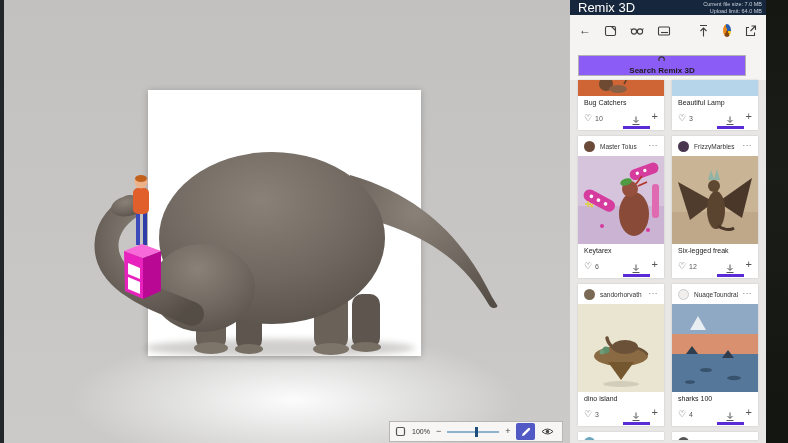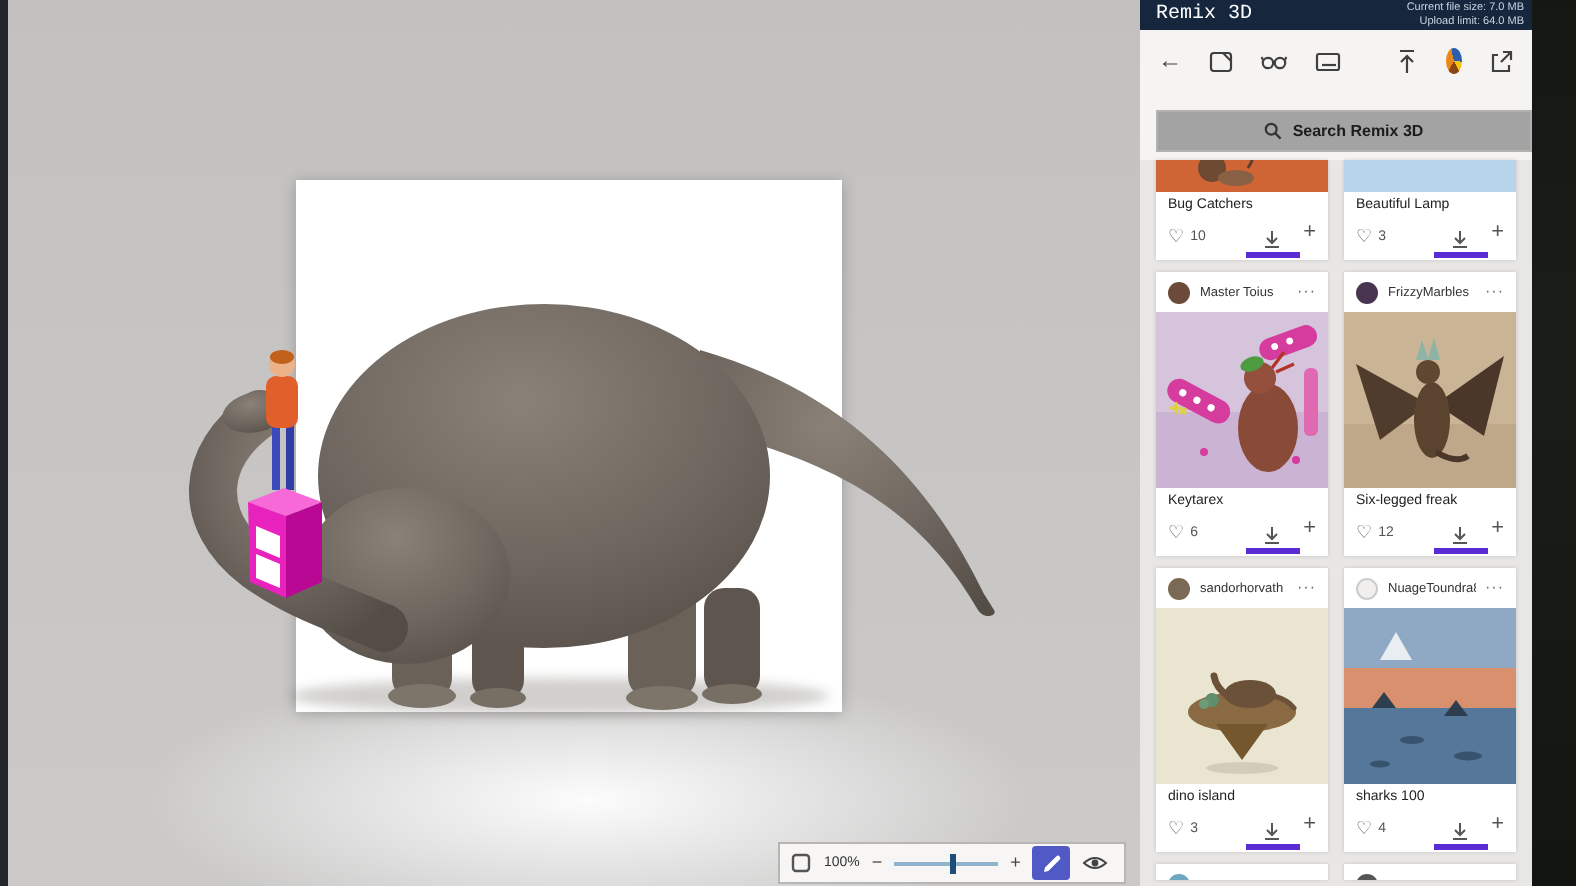--- a/index.html
+++ b/index.html
@@ -28,31 +28,31 @@
   .slider .track{position:absolute;left:0;top:4.5px;width:52px;height:2px;background:#8fb3cc;}
   .slider .handle{position:absolute;left:28px;top:0;width:3px;height:10px;background:#1e4e7c;}
   .edit-btn{width:19px;height:17px;background:#5159c4;border-radius:2px;
     display:flex;align-items:center;justify-content:center;}
   .icon-flex{display:flex;align-items:center;justify-content:center;}
 
   
   .panel{position:absolute;left:570px;top:0;width:196px;height:443px;background:#e9e7e6;overflow:hidden;}
   .titlebar{position:absolute;top:0;left:0;width:196px;height:15px;background:#16263c;
     display:flex;justify-content:space-between;align-items:center;padding:0 4px 0 8px;box-sizing:border-box;}
-  .titlebar .title{color:#fff;font-size:10px;font-family:Liberation Mono, monospace;}
+  .titlebar .title{color:#fff;font-size:13px;}
   .file-info{text-align:right;color:#c8d3e0;font-size:5.5px;line-height:6.5px;}
   .panel-top{position:absolute;top:15px;left:0;width:196px;height:65px;background:#f5f4f3;}
   .panel-toolbar{position:absolute;top:15px;left:0;width:196px;height:30px;
     display:flex;align-items:center;padding:0 9px;box-sizing:border-box;gap:13px;}
   .panel-toolbar .spacer{flex:1;}
   .tb-icon{color:#3f3f3f;font-size:11px;line-height:1;display:flex;align-items:center;}
   .avatar-logo{width:13px;height:13px;border-radius:50%;
     background:conic-gradient(from 210deg,#e8881a 0 38%,#2b5fad 38% 68%,#f4c20d 68% 84%,#8a4516 84%);}
-  .search-box{position:absolute;top:55px;left:8px;width:188px;height:21px;box-sizing:border-box;
-    background:#a3a3a3;border:1px solid #b4b2b0;display:flex;align-items:center;justify-content:center;gap:5px;}
+  .search-box{position:absolute;top:55px;left:8px;width:168px;height:21px;box-sizing:border-box;
+    background:#8b5cf6;border:1px solid #b4b2b0;display:flex;align-items:center;justify-content:center;gap:5px;flex-direction:column;}
   .search-text{font-size:8px;font-weight:bold;color:#1c1c1c;}
 
   
   .cards{position:absolute;top:80px;left:8px;width:180px;
     display:grid;grid-template-columns:86px 86px;column-gap:8px;row-gap:6px;}
   .card{background:#fff;box-shadow:0 0 2px rgba(0,0,0,.15);position:relative;padding-bottom:3px;}
   .card-header{height:20px;display:flex;align-items:center;gap:5px;padding:0 6px;}
   .avatar{width:11px;height:11px;border-radius:50%;flex:none;}
   .card-user{font-size:6.5px;color:#333;flex:1;white-space:nowrap;overflow:hidden;}
   .card-menu{font-size:8px;color:#666;letter-spacing:.5px;line-height:1;}

